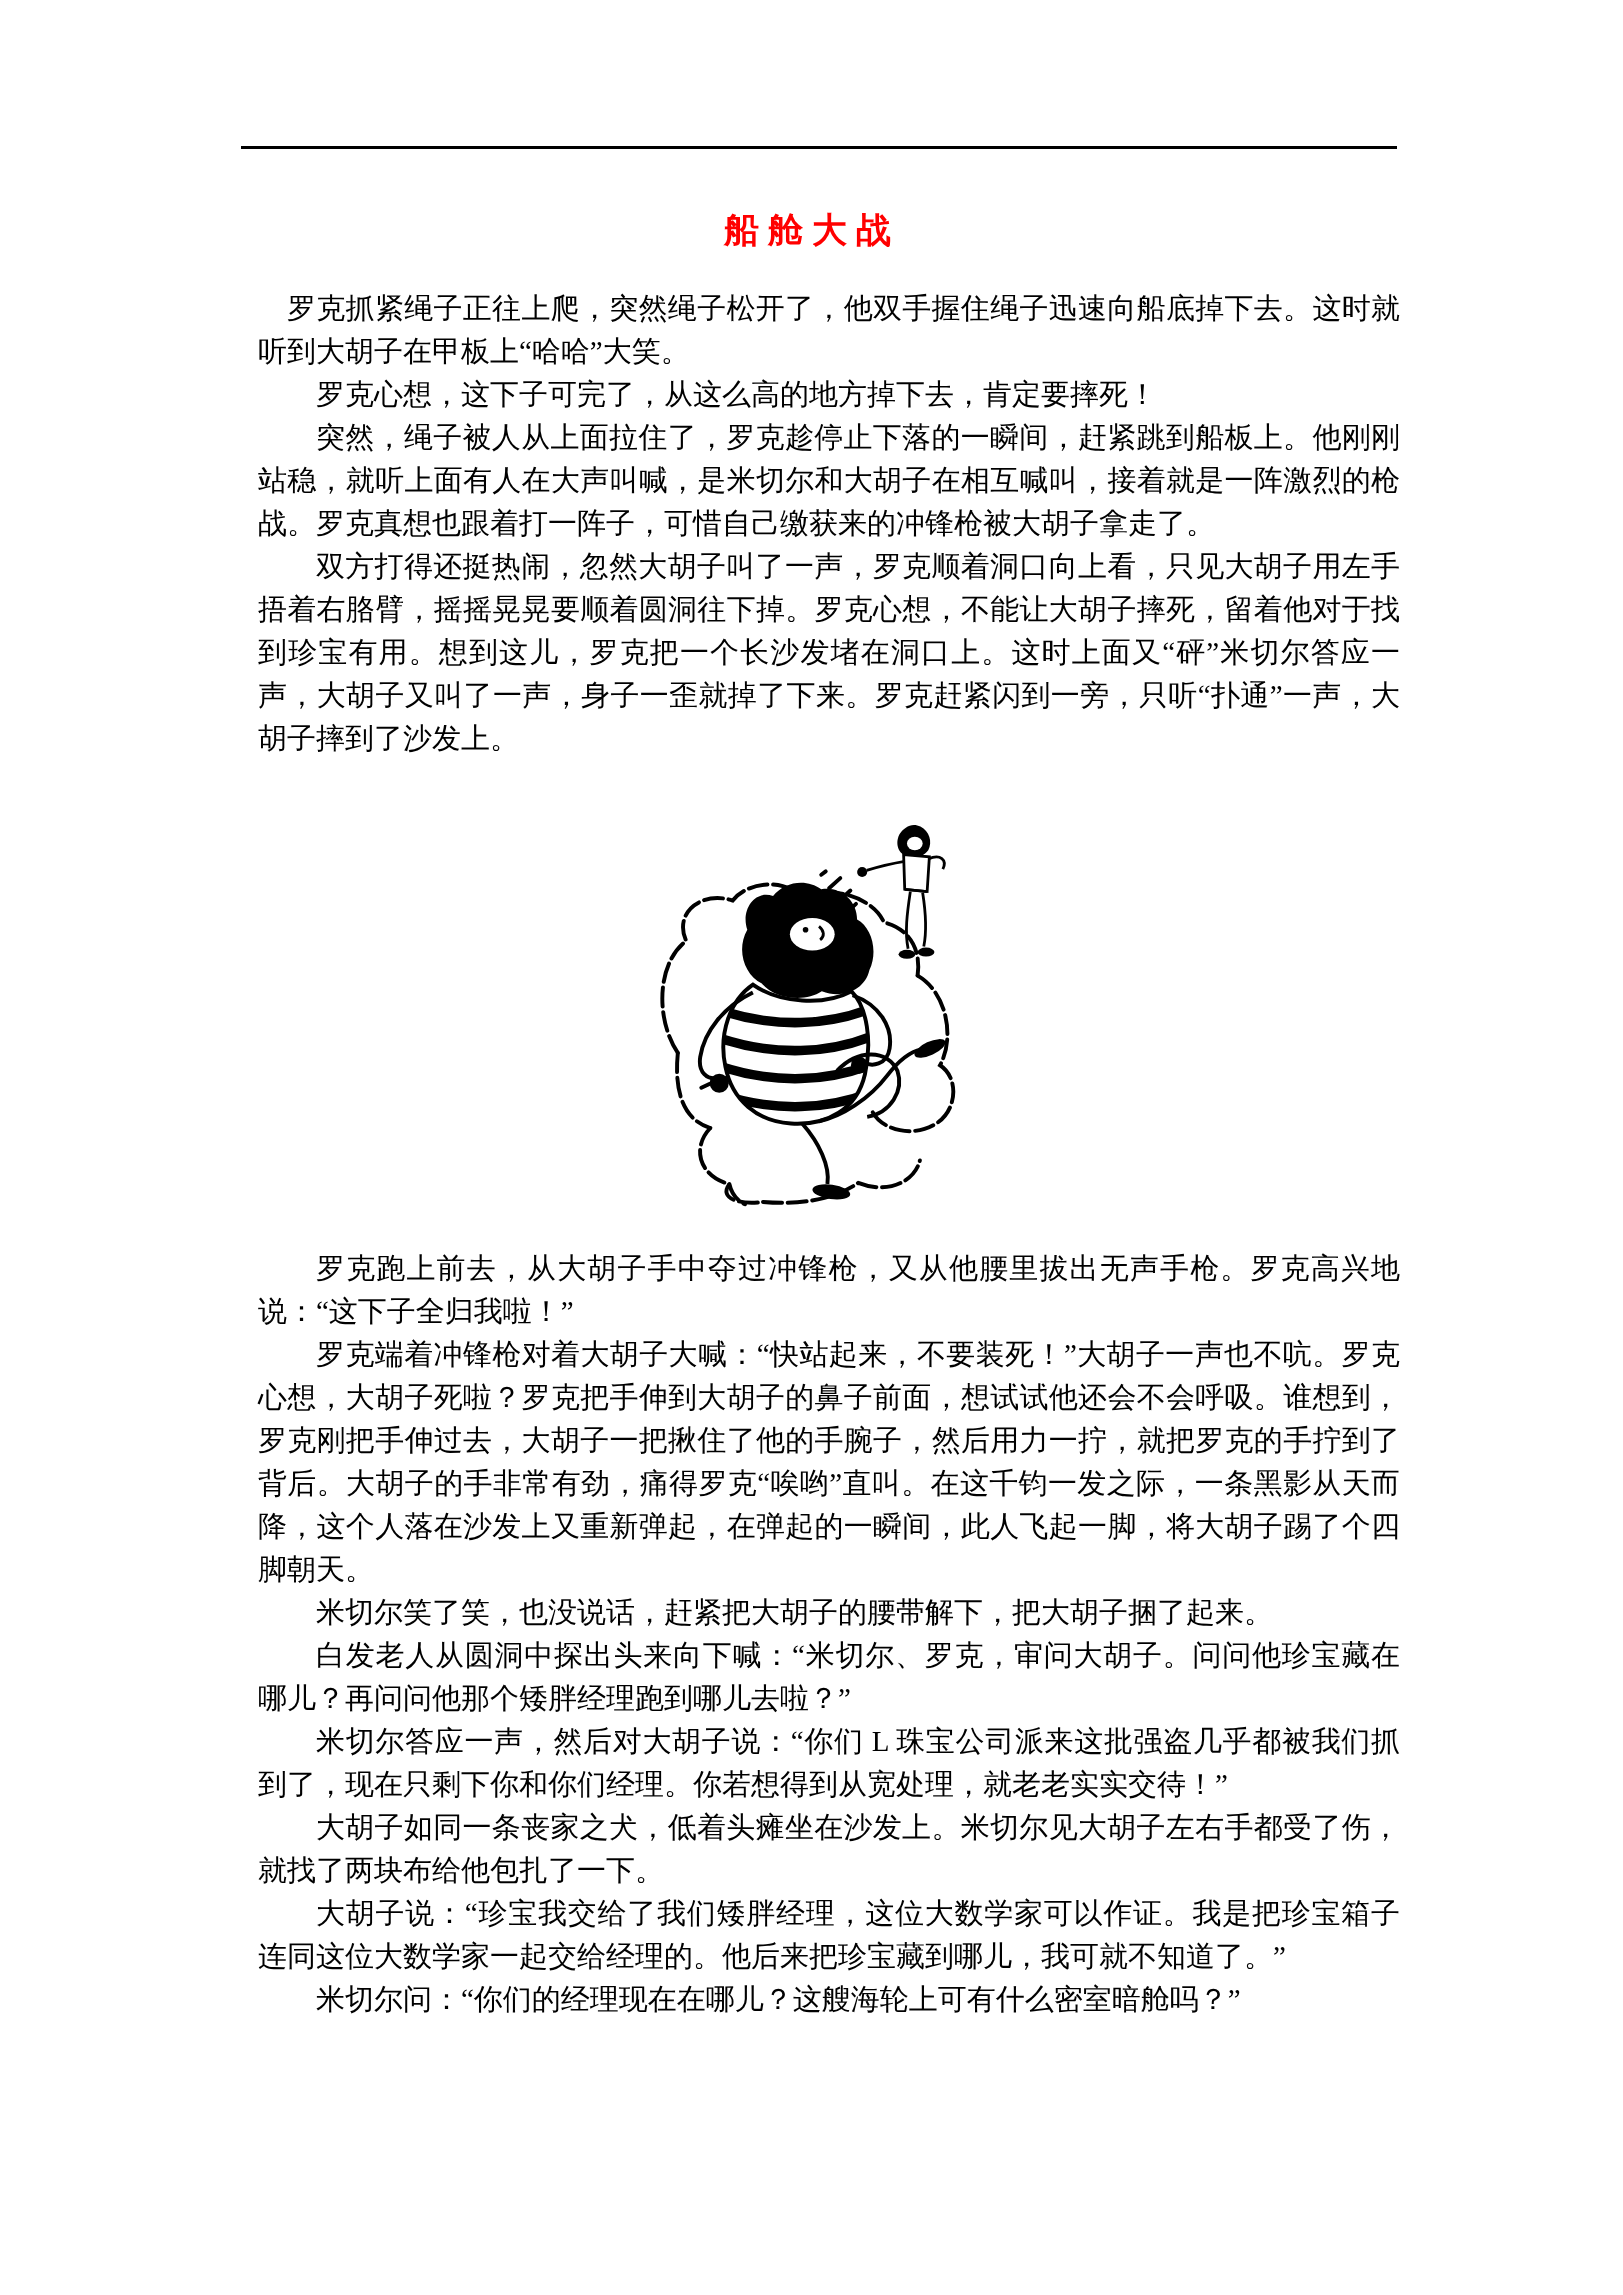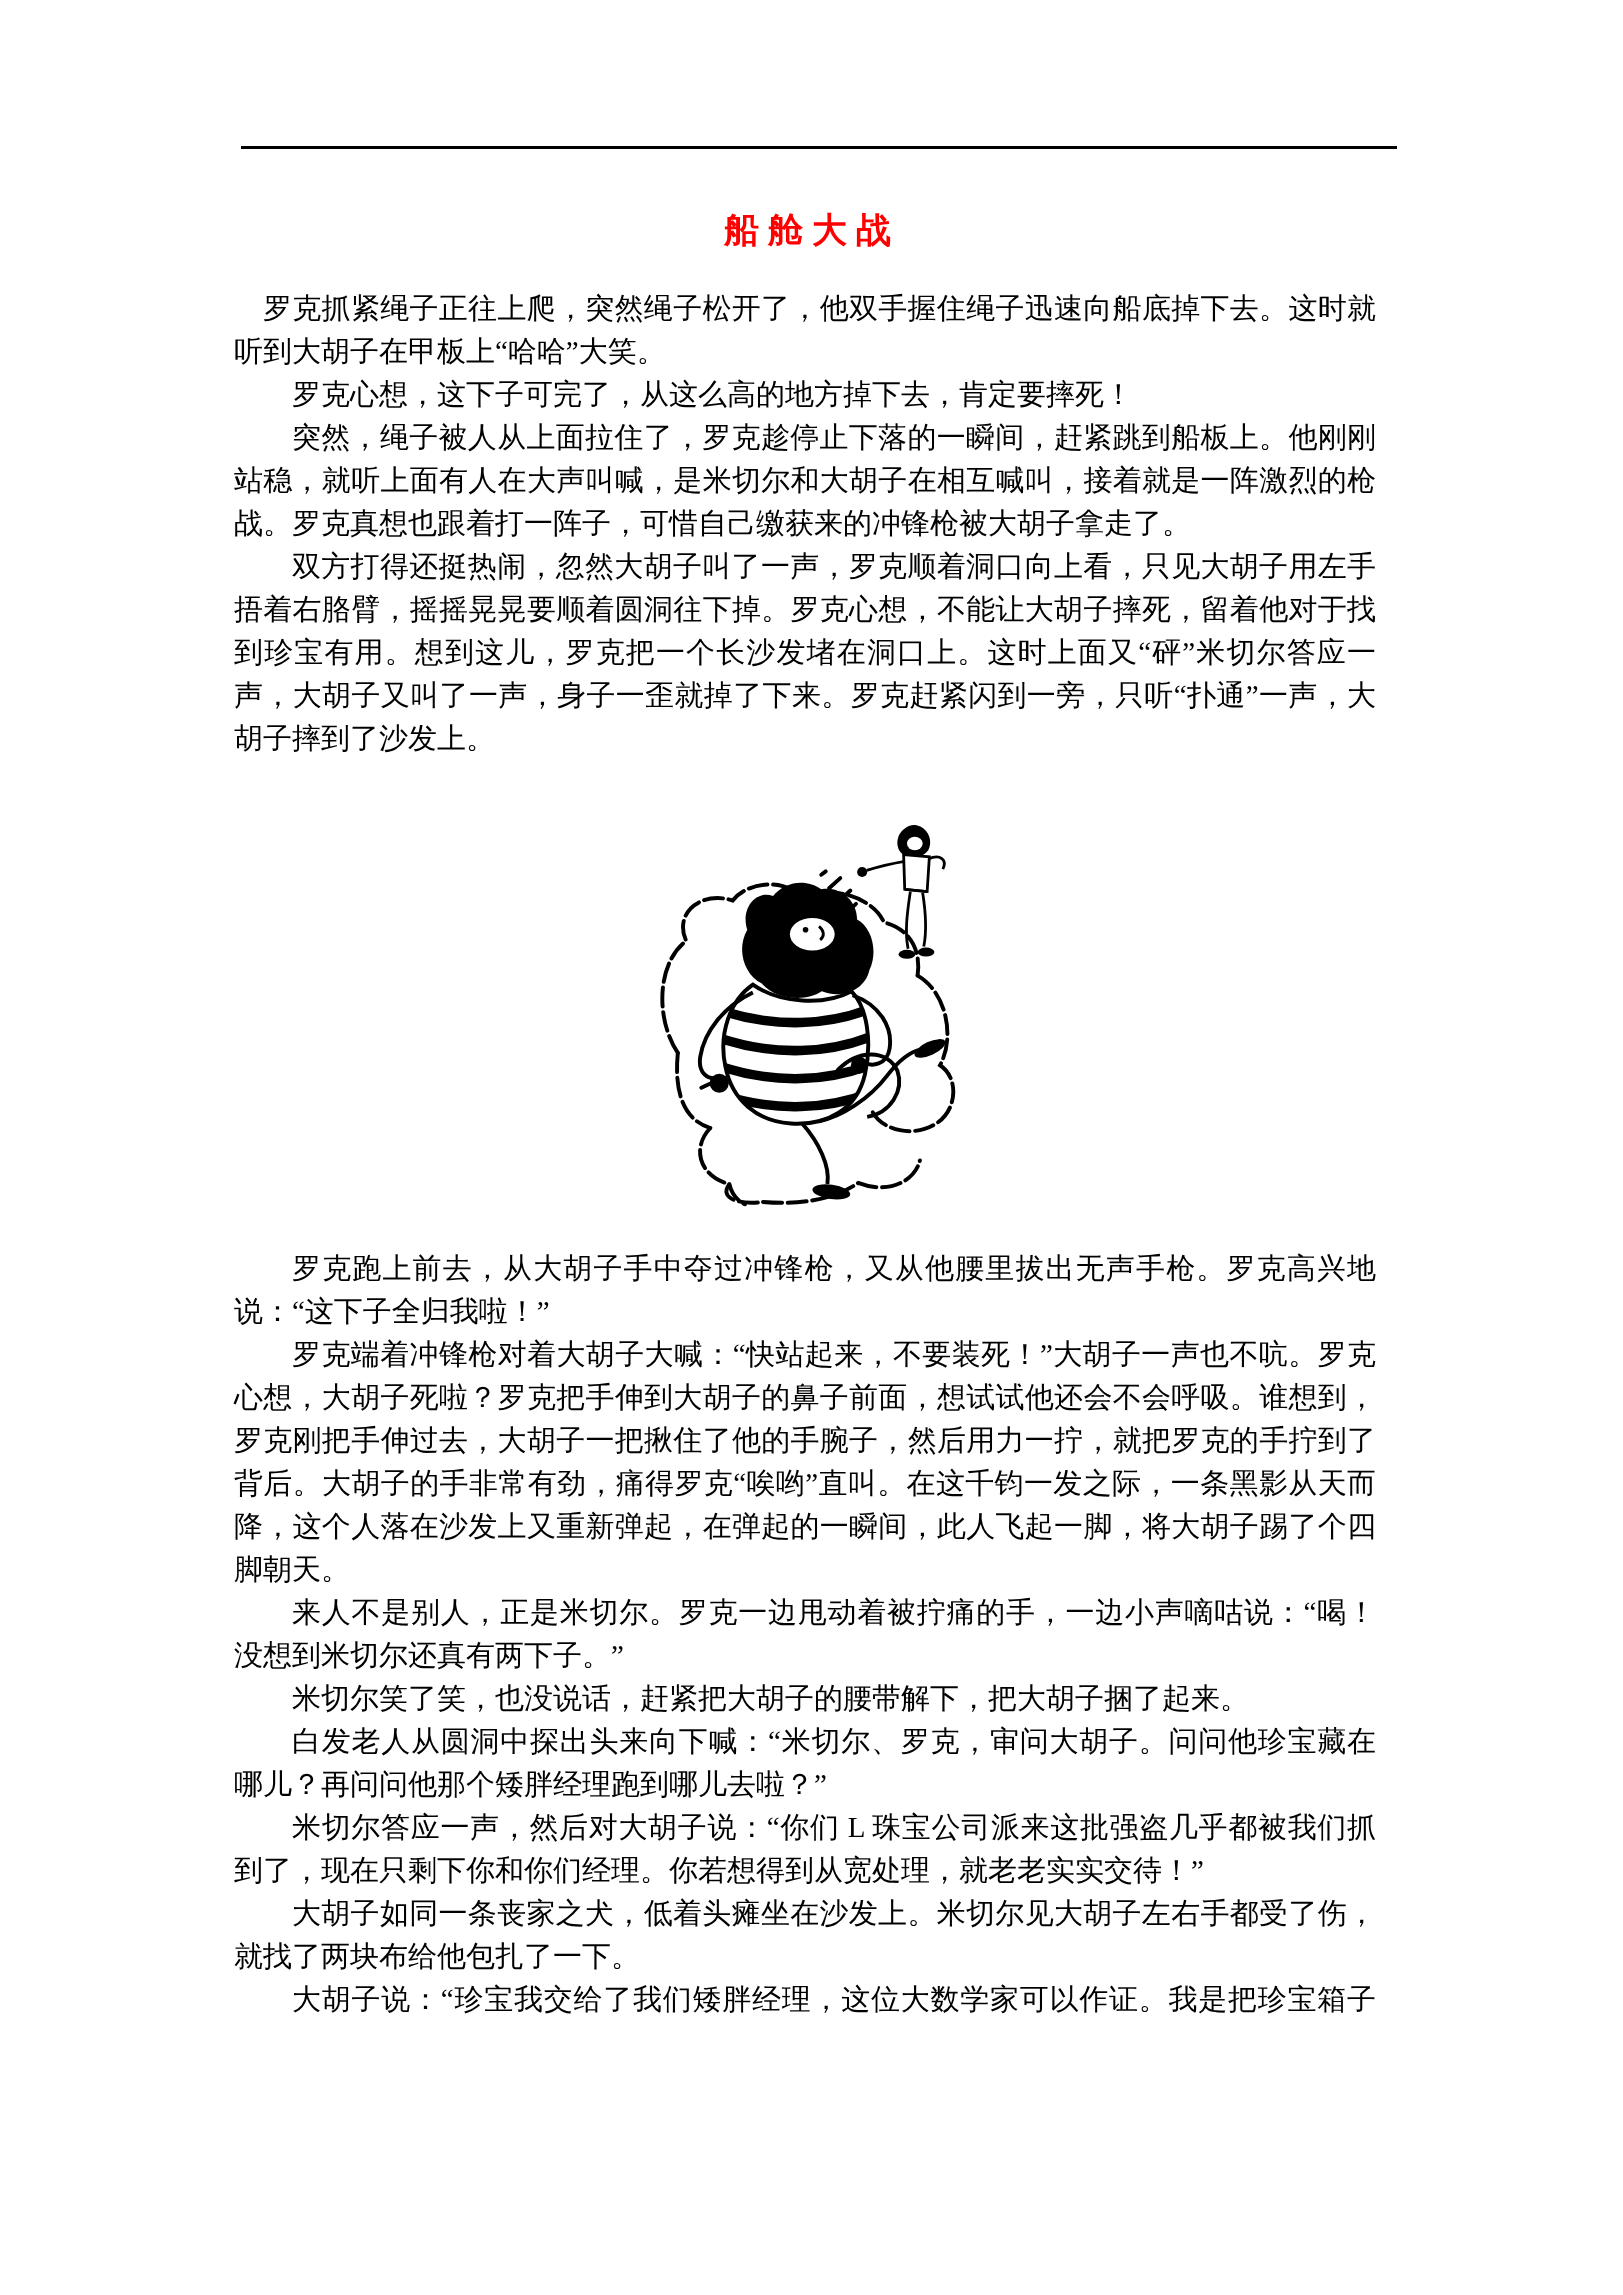--- a/index.html
+++ b/index.html
@@ -15,21 +15,21 @@
     position:absolute;left:241px;top:146px;
     width:1156px;height:3.4px;background:#000;
   }
   .title{
     position:absolute;left:241px;top:211px;width:1142px;
     text-align:center;
     font-size:35px;line-height:40px;font-weight:bold;
     letter-spacing:9px;
   }
   .text-block{
-    position:absolute;left:234px;width:1142px;
+    position:absolute;left:258px;width:1142px;
     font-size:29px;line-height:43px;
     text-align:justify;
   }
   #text-before-image{top:287px;}
   #text-after-image{top:1247px;}
   .text-block p{margin:0;text-indent:2em;}
   .text-block p.first{text-indent:1em;}
   .illustration{
     position:absolute;left:633px;top:806px;
     width:344px;height:402px;
@@ -116,21 +116,20 @@
         <path d="M388,150 L360,176"></path>
         <path d="M398,174 L370,200"></path>
         <path d="M344,116 L336,122"></path>
       </g>
     </svg>
   </div>
 
   <div id="text-after-image" class="text-block">
       <p class="para">罗克跑上前去，从大胡子手中夺过冲锋枪，又从他腰里拔出无声手枪。罗克高兴地说：“这下子全归我啦！”</p>
       <p class="para">罗克端着冲锋枪对着大胡子大喊：“快站起来，不要装死！”大胡子一声也不吭。罗克心想，大胡子死啦？罗克把手伸到大胡子的鼻子前面，想试试他还会不会呼吸。谁想到，罗克刚把手伸过去，大胡子一把揪住了他的手腕子，然后用力一拧，就把罗克的手拧到了背后。大胡子的手非常有劲，痛得罗克“唉哟”直叫。在这千钧一发之际，一条黑影从天而降，这个人落在沙发上又重新弹起，在弹起的一瞬间，此人飞起一脚，将大胡子踢了个四脚朝天。</p>
-      <p class="para">来人不是别人，正是米切尔。罗克一边甩动着被拧痛的手，一边小声嘀咕说：“喝！没想到米切尔还真有两下子。”</p>
       <p class="para">米切尔笑了笑，也没说话，赶紧把大胡子的腰带解下，把大胡子捆了起来。</p>
       <p class="para">白发老人从圆洞中探出头来向下喊：“米切尔、罗克，审问大胡子。问问他珍宝藏在哪儿？再问问他那个矮胖经理跑到哪儿去啦？”</p>
       <p class="para">米切尔答应一声，然后对大胡子说：“你们 L 珠宝公司派来这批强盗几乎都被我们抓到了，现在只剩下你和你们经理。你若想得到从宽处理，就老老实实交待！”</p>
       <p class="para">大胡子如同一条丧家之犬，低着头瘫坐在沙发上。米切尔见大胡子左右手都受了伤，就找了两块布给他包扎了一下。</p>
       <p class="para">大胡子说：“珍宝我交给了我们矮胖经理，这位大数学家可以作证。我是把珍宝箱子连同这位大数学家一起交给经理的。他后来把珍宝藏到哪儿，我可就不知道了。”</p>
       <p class="para">米切尔问：“你们的经理现在在哪儿？这艘海轮上可有什么密室暗舱吗？”</p>
     </div>
 
   <div class="pageno">1</div>
 

